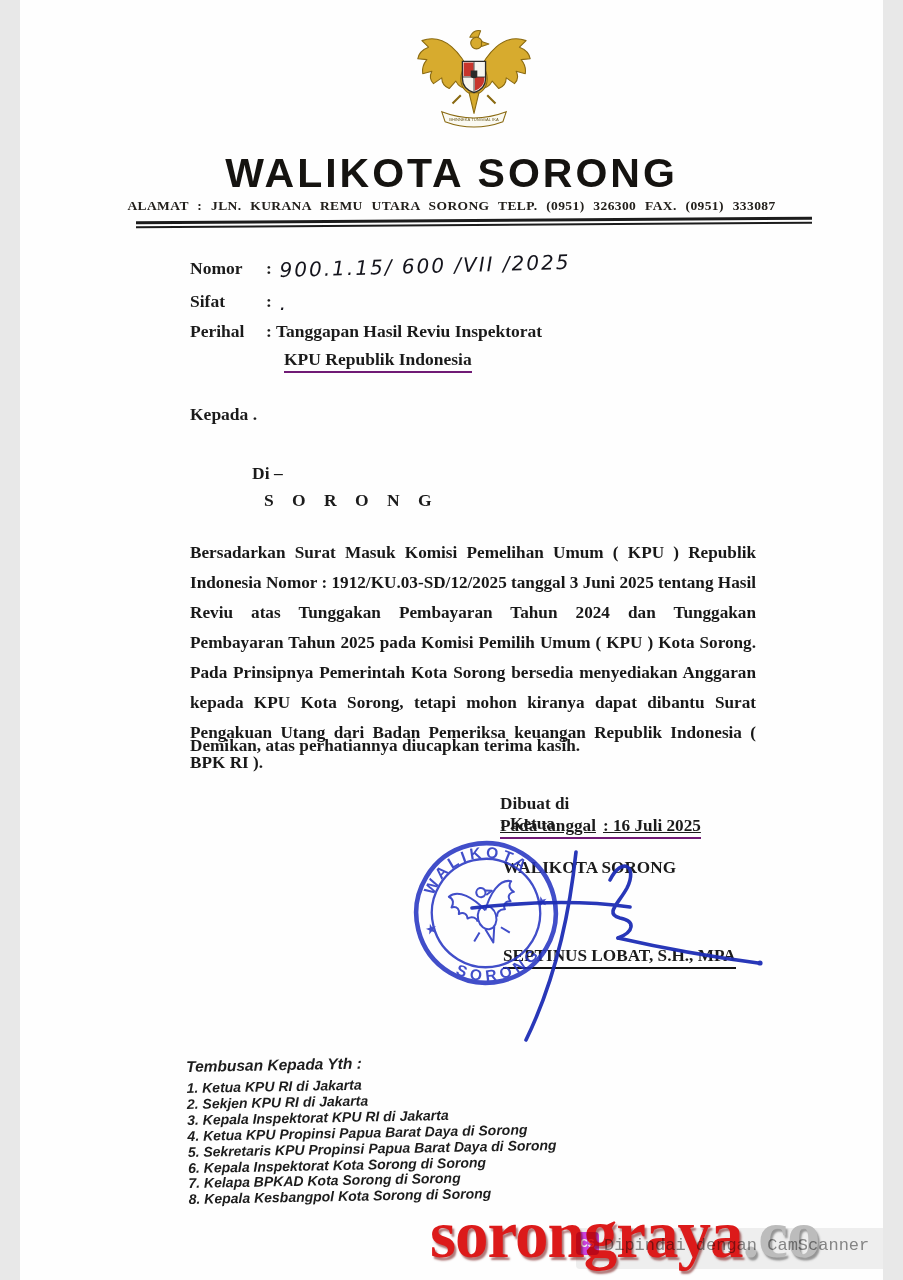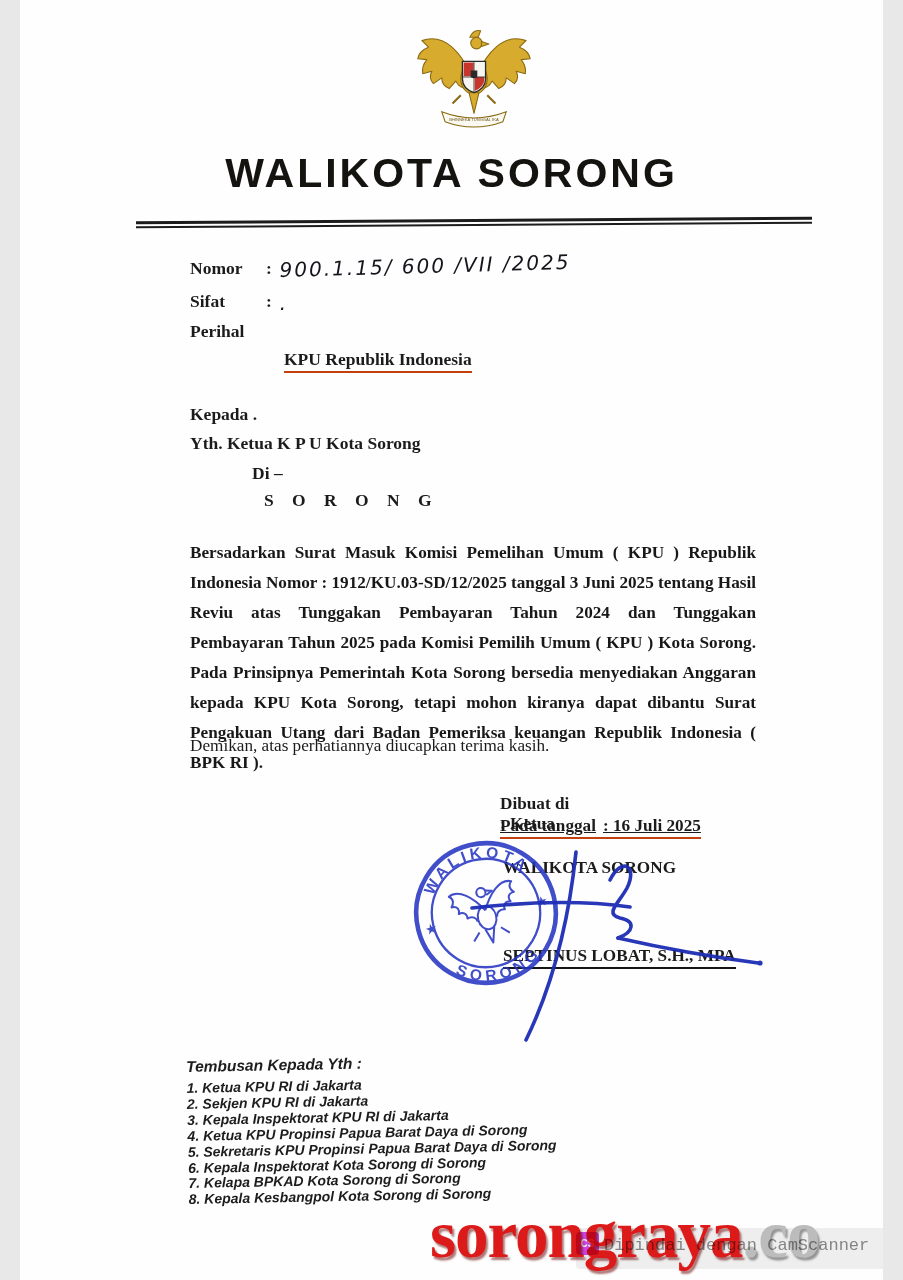--- a/index.html
+++ b/index.html
@@ -29,33 +29,33 @@
   }
 
   
   .meta-row { display:flex; font-size:17.5px; font-weight:700; }
   .meta-label { width:76px; }
   .hand {
     font-family:"DejaVu Sans", sans-serif; font-style:italic; font-weight:500;
     font-size:20px; letter-spacing:2px; color:#14141c;
     transform:rotate(-1.6deg); transform-origin:left bottom;
   }
-  .underlined { border-bottom:2px solid #c2410c; padding-bottom:1px; }
+  .underlined { border-bottom:2px solid #701a75; padding-bottom:1px; }
 
   
   .addr { font-size:17.5px; font-weight:700; }
   .spread { letter-spacing:7px; }
 
   
   .body-par {
     left:170px; top:538px; width:566px;
     font-size:17.2px; line-height:30px; font-weight:600;
     text-align:justify; color:#181818;
   }
-  .closing { left:170px; top:736px; font-size:17.2px; font-weight:400; }
+  .closing { left:170px; top:736px; font-size:17.2px; font-weight:700; }
 
   
   .sig-row { display:flex; font-size:17.2px; font-weight:700; }
   .sig-label { width:103px; }
   .sig-title { left:483px; top:858px; font-size:17.2px; font-weight:700; z-index:4; }
   .sig-name {
     left:483px; top:946px; font-size:17.2px; font-weight:700;
     border-bottom:2.5px solid #141414; padding-bottom:1px; z-index:4;
   }
   .stamp { left:388px; top:835px; width:156px; height:156px; z-index:5; opacity:.88;
@@ -126,41 +126,42 @@
       <path d="M61 70 H 89 M 75 52 V 88" stroke="#2b2b2b" stroke-width="1" fill="none"></path>
     </g>
 
     <g>
       <path d="M36 112 Q 75 127 114 112 L 110 124 Q 75 137 40 124 Z" fill="#fbfaf2" stroke="#8a6a12" stroke-width="1.3"></path>
       <text x="75" y="123" text-anchor="middle" font-size="5" fill="#6b5a20" font-family="Liberation Sans, sans-serif">BHINNEKA TUNGGAL IKA</text>
     </g>
   </svg>
 
   <div class="abs doc-title">WALIKOTA SORONG</div>
+  <div class="abs doc-address">ALAMAT : JLN. KURANA REMU UTARA SORONG TELP. (0951) 326300 FAX. (0951) 333087</div>
   <div class="abs rule"></div>
 
   <div class="abs meta-row" style="left:170px; top:258px;">
     <span class="meta-label">Nomor</span>
     <span>:</span>
     <span class="hand" style="margin-left:8px;">900.1.15/ 600 /VII /2025</span>
   </div>
   <div class="abs meta-row" style="left:170px; top:291px;">
     <span class="meta-label">Sifat</span>
     <span>:</span>
     <span class="hand" style="margin-left:8px;">.</span>
   </div>
   <div class="abs meta-row" style="left:170px; top:321px;">
     <span class="meta-label">Perihal</span>
+    <span>: Tanggapan Hasil Reviu  Inspektorat</span>
   </div>
   <div class="abs meta-row" style="left:264px; top:349px;">
     <span class="underlined">KPU Republik Indonesia</span>
   </div>
 
   <div class="abs addr" style="left:170px; top:404px;">Kepada .</div>
-  <div class="abs addr" style="left:170px; top:433px;">Yth. Ketua K P U  Kota Sorong</div>
   <div class="abs addr" style="left:232px; top:463px;">Di –</div>
   <div class="abs addr spread" style="left:244px; top:490px;">S O R O N G</div>
 
   <div class="abs body-par">Bersadarkan Surat Masuk Komisi Pemelihan Umum ( KPU ) Republik Indonesia Nomor : 1912/KU.03-SD/12/2025 tanggal 3 Juni 2025 tentang Hasil Reviu atas Tunggakan Pembayaran Tahun 2024 dan Tunggakan Pembayaran Tahun 2025 pada Komisi Pemilih Umum ( KPU ) Kota Sorong. Pada Prinsipnya Pemerintah Kota Sorong bersedia menyediakan Anggaran kepada KPU Kota Sorong, tetapi mohon kiranya dapat dibantu Surat Pengakuan Utang dari Badan Pemeriksa keuangan Republik Indonesia ( BPK RI ).</div>
   <div class="abs closing">Demikan, atas perhatiannya diucapkan terima kasih.</div>
 
   <div class="abs sig-row" style="left:480px; top:794px;flex-direction:column;">
     <span class="sig-label">Dibuat di</span>
     <span>: Ketua</span>
   </div>

